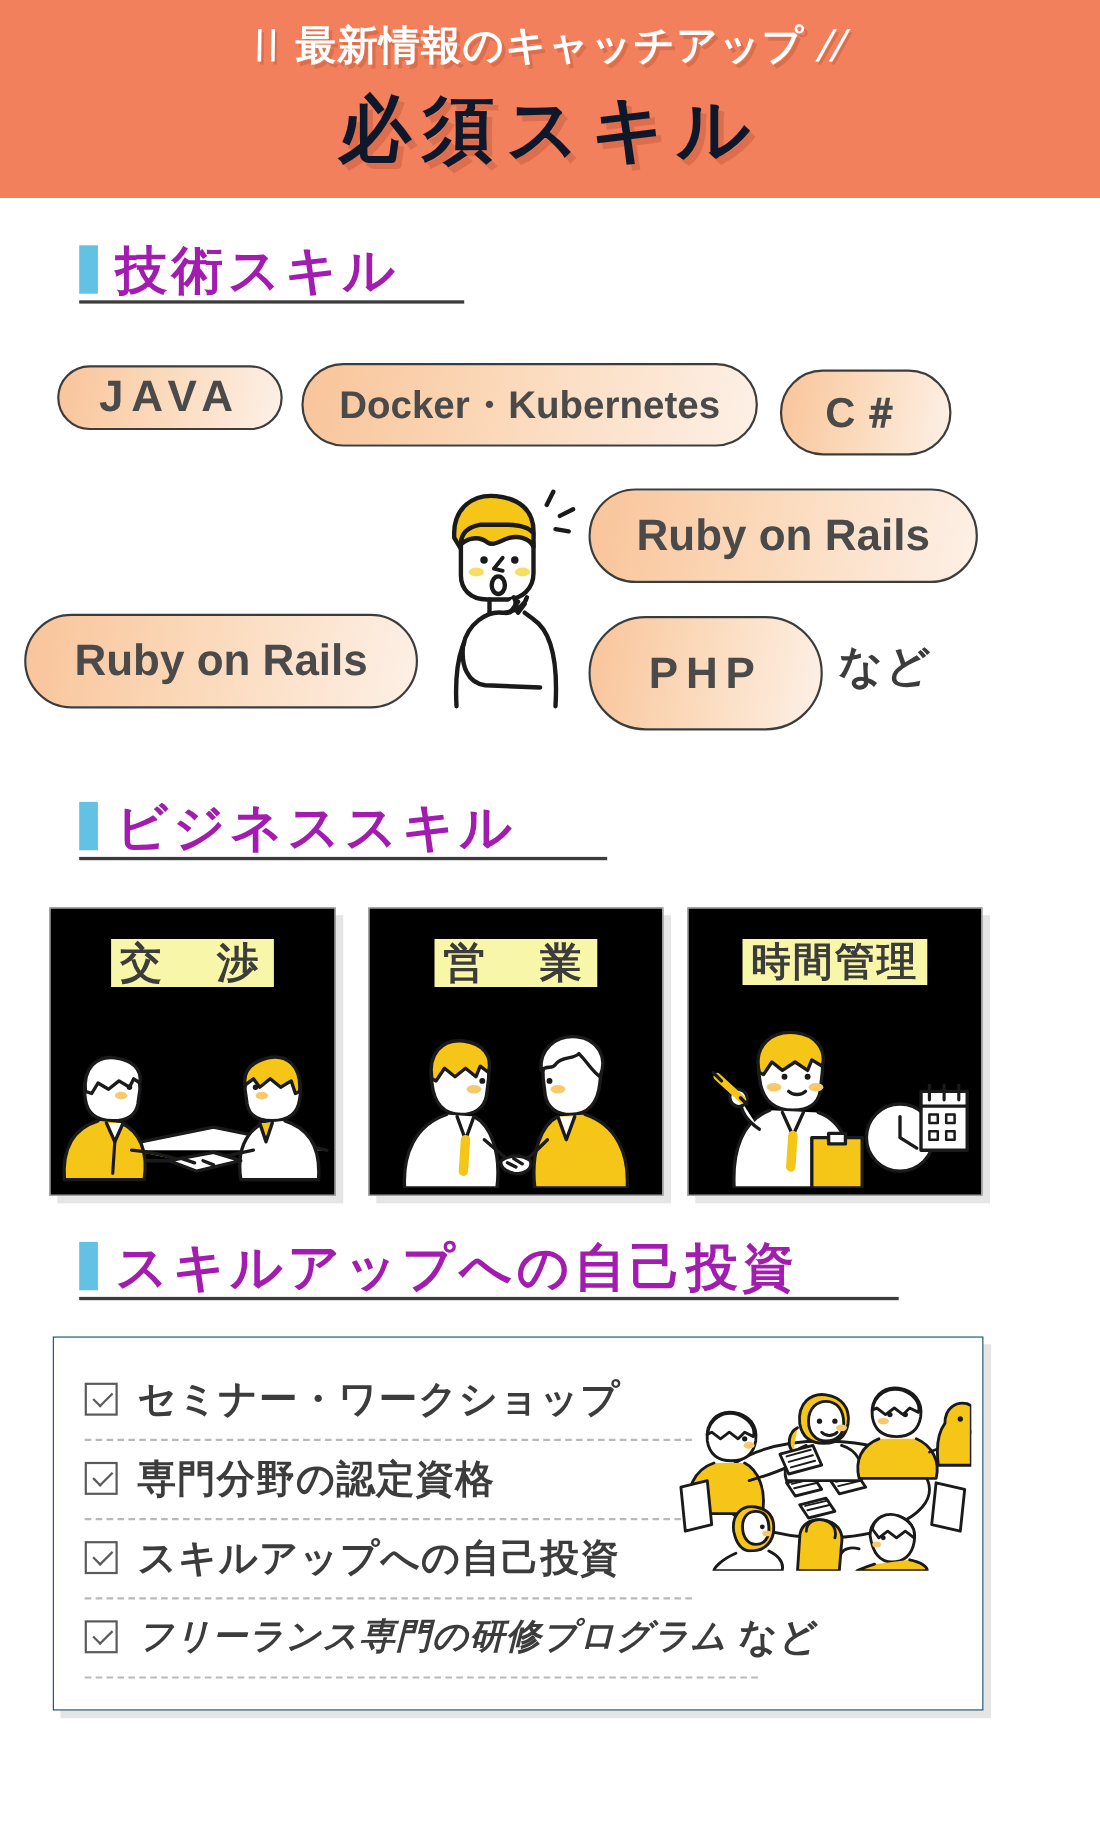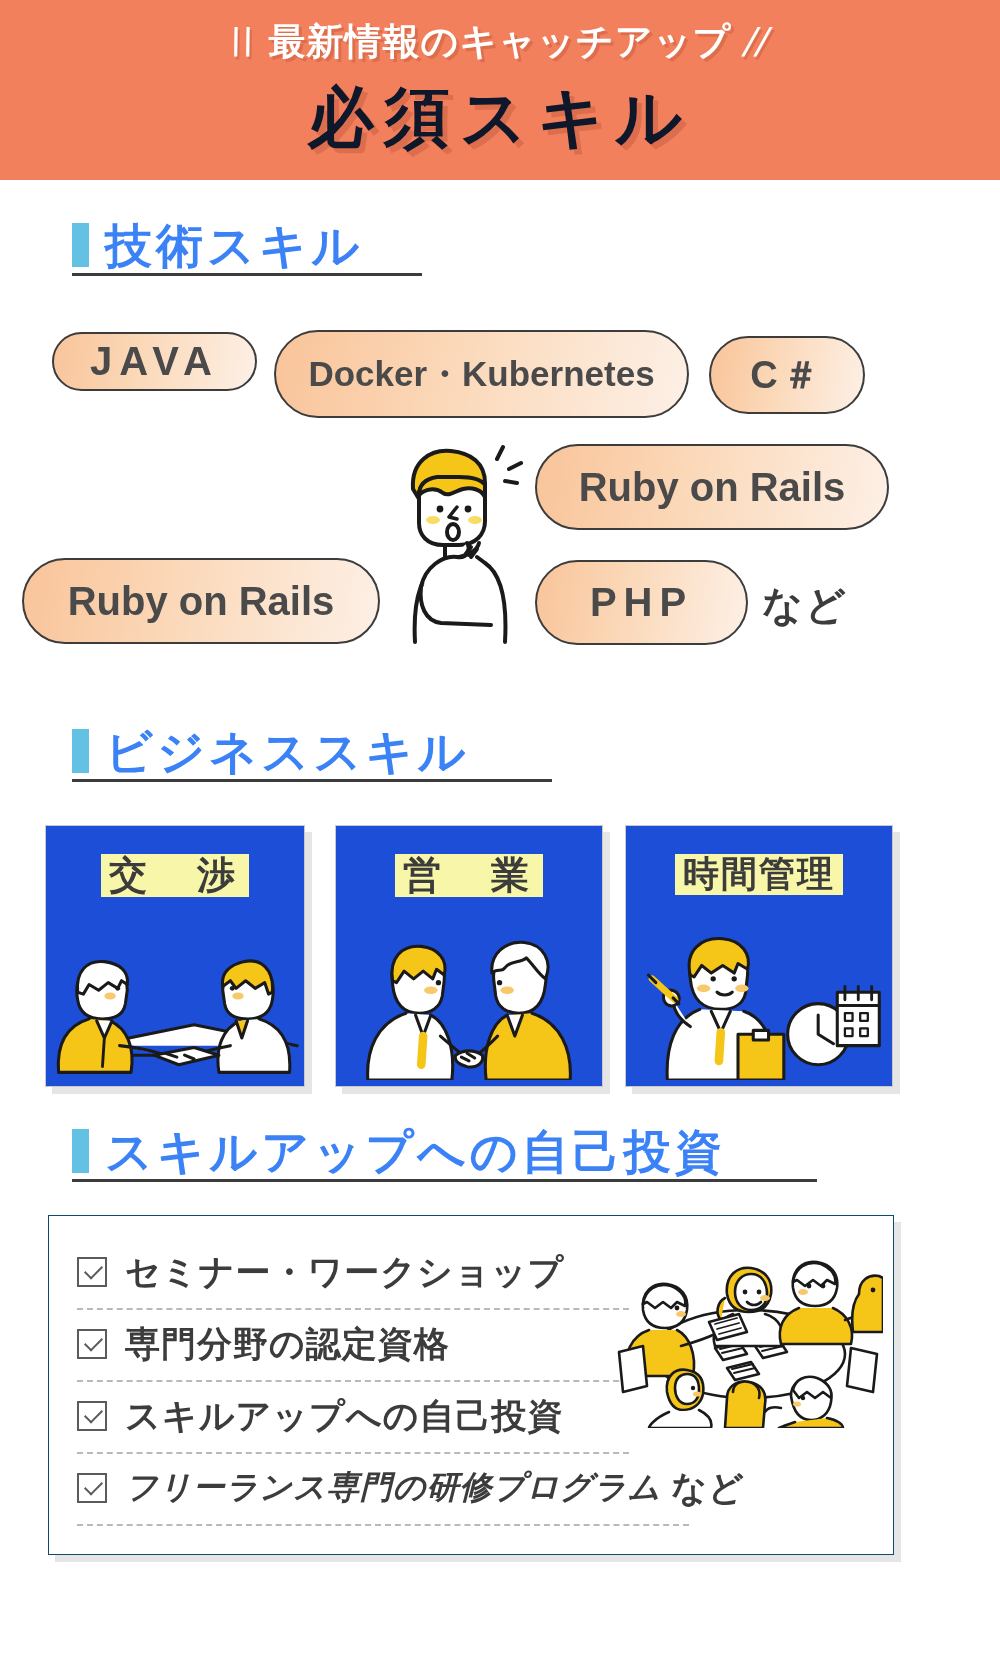--- a/index.html
+++ b/index.html
@@ -37,21 +37,21 @@
   .sec-head {
     position: absolute; display: flex; align-items: flex-end;
     border-bottom: 3px solid #3c3c3c;
     padding-bottom: 4px;
   }
   .sec-bar {
     width: 17px; height: 44px; background: #63c1e3; flex: none;
     margin-right: 16px; margin-bottom: 2px;
   }
   .sec-text {
-    font-size: 47px; font-weight: 800; color: #3b82f6;
+    font-size: 47px; font-weight: 800; color: #a21caf;
     letter-spacing: 4px; line-height: 1.0; white-space: nowrap;
   }
 
   
   .pill {
     position: absolute;
     display: flex; align-items: center; justify-content: center;
     border: 2px solid #3c3c3c;
     border-radius: 999px;
     background: linear-gradient(100deg, #f9c49a 0%, #fbd8b8 42%, #fdf0e6 100%);
@@ -60,21 +60,21 @@
     white-space: nowrap;
   }
 
   .nado {
     position: absolute; font-size: 40px; font-weight: 800; color: #3c3c3c;
     letter-spacing: 2px;
   }
 
   
   .bcard {
-    position: absolute; background: #1d4ed8;
+    position: absolute; background: #000000;
     border: 1px solid #c9c9c9;
     box-shadow: 7px 7px 0 rgba(0,0,0,.10);
   }
   .bcard-label {
     position: absolute; left: 50%; transform: translateX(-50%);
     top: 24px;
     font-size: 38px; font-weight: 800; color: #3c3c3c;
     letter-spacing: 6px; white-space: nowrap;
     background: linear-gradient(transparent 8%, #f8f6a8 8%, #f8f6a8 92%, transparent 92%);
     padding: 0 8px;
@@ -133,38 +133,38 @@
 
   <div class="sec-head" style="left:72px; top:222px; width:350px;">
     <div class="sec-bar"></div>
     <div class="sec-text">技術スキル</div>
   </div>
 
   <div class="pill" style="left:52px; top:332px; width:205px; height:59px; font-size:40px; letter-spacing:7px;">
     <span>JAVA</span>
   </div>
 
-  <div class="pill" style="left:274px; top:330px; width:415px; height:88px; font-size:35px;">
+  <div class="pill" style="left:274px; top:330px; width:415px; height:76px; font-size:35px;">
     <span>Docker・Kubernetes</span>
   </div>
 
   <div class="pill" style="left:709px; top:336px; width:156px; height:78px; font-size:38px; letter-spacing:4px;">
     <span>C＃</span>
   </div>
 
 
   <div class="pill" style="left:535px; top:444px; width:354px; height:86px; font-size:40px;">
     <span>Ruby on Rails</span>
   </div>
 
   <div class="pill" style="left:22px; top:558px; width:358px; height:86px; font-size:40px;">
     <span>Ruby on Rails</span>
   </div>
 
-  <div class="pill" style="left:535px; top:560px; width:213px; height:85px; font-size:40px; letter-spacing:7px;">
+  <div class="pill" style="left:535px; top:560px; width:213px; height:104px; font-size:40px; letter-spacing:7px;">
     <span>PHP</span>
   </div>
 
   <div class="nado" style="left:762px; top:578px;">など</div>
 
   <div class="thinker" style="left:385px; top:437px; width:140px; height:210px;">
     <svg viewBox="0 0 140 210" xmlns="http://www.w3.org/2000/svg">
       <g fill="none" stroke="#1a1a1a" stroke-width="4" stroke-linecap="round" stroke-linejoin="round">
 
         <path d="M28 52 C26 24, 46 12, 66 14 C86 16, 100 26, 100 46 L99 62 L88 54 L86 66 L72 58 L60 66 L50 58 L44 70 L34 62 Z" fill="#f5c518" stroke="#1a1a1a"></path>

